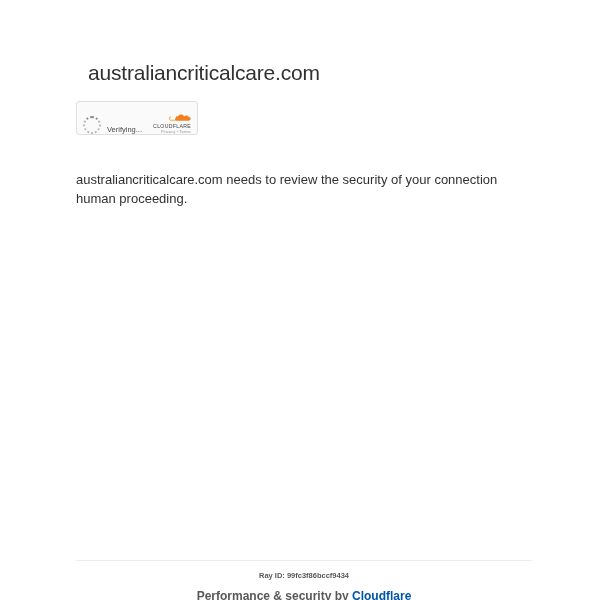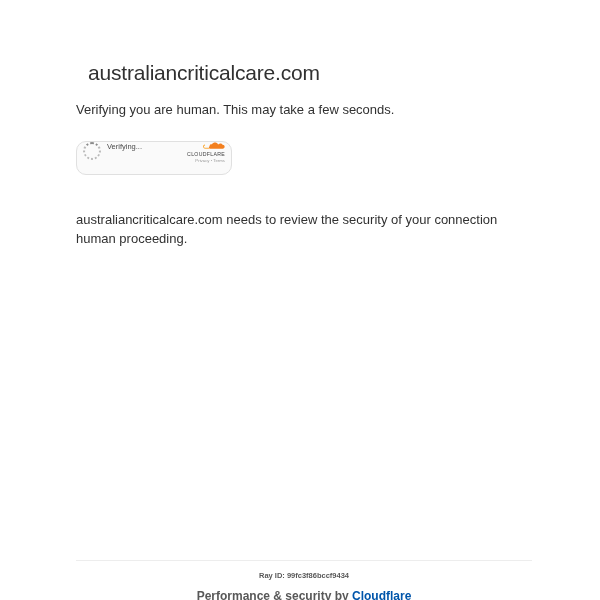--- a/index.html
+++ b/index.html
@@ -32,27 +32,27 @@
     margin: 0 0 16px 12px;
     line-height: 1.2;
   }
   .verify-line {
     font-size: 13px;
     color: #313131;
     margin: 0 0 22px 0;
     line-height: 1.4;
   }
   .turnstile {
-    width: 156px;
+    width: 122px;
     height: 34px;
     border: 1px solid #e0e0e0;
-    border-radius: 10px;
+    border-radius: 3px;
     background: #fafafa;
     display: flex;
-    align-items: flex-start;
+    align-items: flex-end;
     padding: 0 6px;
     box-sizing: border-box;
     margin-bottom: 36px;
   }
   .spinner {
     width: 14px;
     height: 14px;
     flex: 0 0 14px;
     border-radius: 50%;
     border: 2px dotted #b9b9b9;
@@ -125,21 +125,20 @@
 </style>
 </head>
 <body>
 
 <div class="page">
 
   <div class="content">
 
     <h1 class="domain-title">australiancriticalcare.com</h1>
 
-    <p class="verify-line">Verifying you are human. This may take a few seconds.</p>
 
     <div class="turnstile">
       <div class="spinner"></div>
       <span class="verifying-text">Verifying...</span>
       <div class="cf-brand">
         <svg class="cf-logo-mark" width="22" height="9" viewBox="0 0 44 18">
           <path d="M31 4.5c2.4-2.6 6.6-2 8.1 1.2 2.3-.2 4.2 1.6 4.2 3.8 0 2.1-1.7 3.8-3.8 3.8H13.5c-1.2 0-2-1.2-1.6-2.3L14 5.6c.2-.6.8-1 1.5-1h2.3c2.9-4.9 9.9-4.6 12.4.2l.8-.3z" fill="#f38020"></path>
           <path d="M11.5 13.3H4.2C1.9 13.3 0 11.5 0 9.2c0-2 1.5-3.7 3.4-4 .2-.1.4 0 .5.2l.3.8c.1.2 0 .5-.3.6-1.2.2-2 1.2-2 2.4 0 1.4 1.1 2.5 2.5 2.5h7.5c.2 0 .3.1.3.3l-.4.9c-.1.2-.2.4-.3.4z" fill="#faad3f"></path>
         </svg>
         <span class="cf-logo-word">CLOUDFLARE</span>

